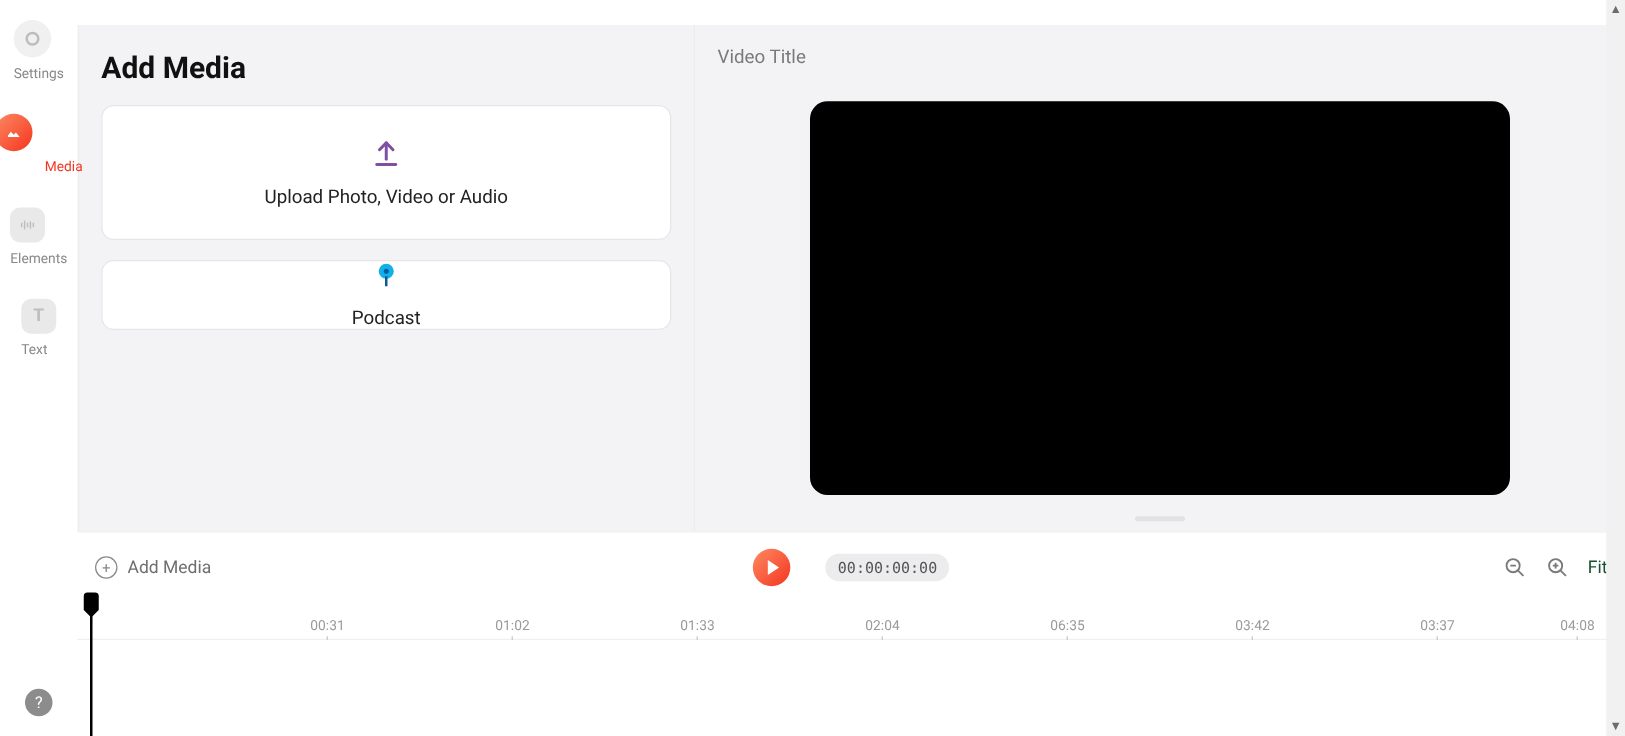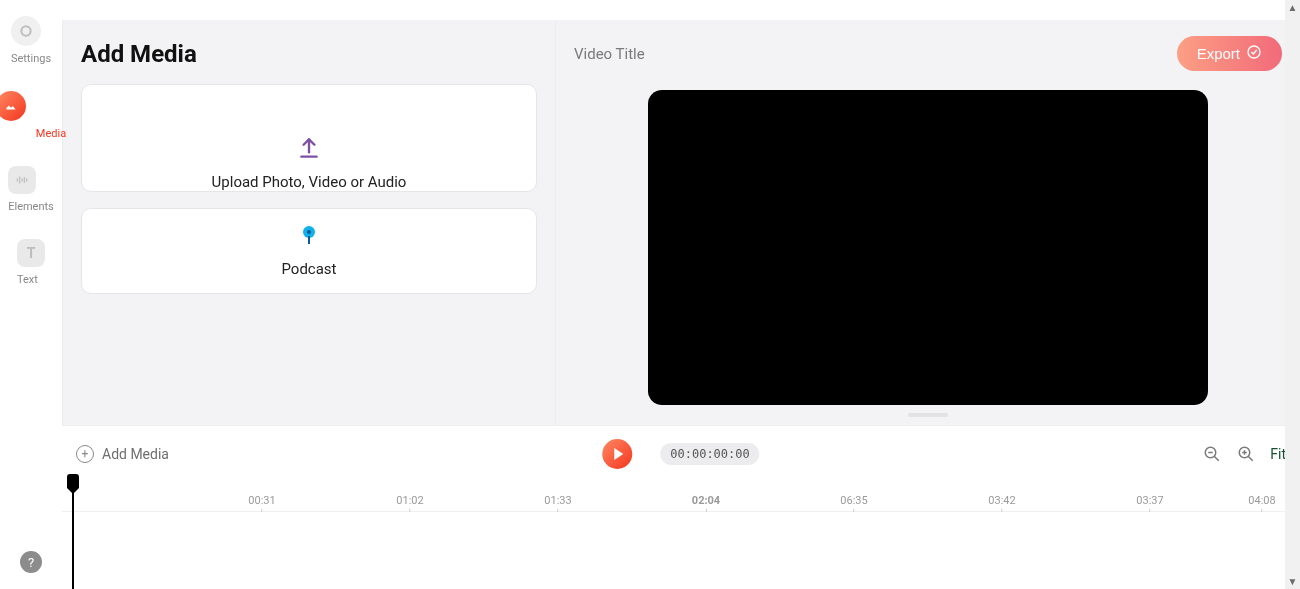--- a/index.html
+++ b/index.html
@@ -17,30 +17,30 @@
   .help-btn { position: absolute; bottom: 16px; width: 22px; height:22px; border-radius:50%; background:#8c8c8c; color:#fff; font-size:13px; display:flex; align-items:center; justify-content:center; cursor:pointer;}
   
   
   .main { flex: 1; display: flex; flex-direction: column; margin-top: 20px; }
   .upper { flex: 0 0 405px; display: flex; }
   
   
   .panel-left { width: 494px; background: #f3f3f5; border-left: 1px solid #ececec; border-right: 1px solid #ececec; padding: 20px 18px; }
   .panel-title { font-size: 24px; font-weight: 700; color: #111; margin-bottom: 16px; }
   .card { background: #fff; border: 1px solid #e6e6ea; border-radius: 10px; display:flex; flex-direction:column; align-items:center; justify-content:center; cursor:pointer; }
-  .upload-card { height: 108px; width: 100%; justify-content: flex-end; }
+  .upload-card { height: 108px; width: 100%; }
   .upload-icon { color: #7e4fa3; margin-bottom: 8px; }
   .card-text { font-size: 15px; color: #222; }
-  .card-row { display:flex; gap:6px; margin-top:16px; }
+  .card-row { display:flex; gap:6px; margin-top:16px;flex-direction:column; }
   .card-small { flex:1; height: 86px; }
   .pc-icon { margin-bottom:8px; }
   
   
   .panel-right { flex:1; background:#f3f3f5; padding: 16px 18px 8px 18px; display:flex; flex-direction:column; position:relative;}
-  .right-top { display:flex; justify-content:space-between; align-items:center; margin-bottom:16px; }
+  .right-top { display:flex; justify-content:space-between; margin-bottom:16px; }
   .vt-label { color:#7a7a7a; font-size:15px; }
   .export-btn { background: linear-gradient(90deg, #fc9f84, #f26a7a); color:#fff; border:none; border-radius:22px; padding: 8px 20px; font-size:15px; display:flex; align-items:center; gap:6px; cursor:pointer; }
   .preview-wrap { flex:1; display:flex; align-items:center; justify-content:center; }
   .preview-box { width: 560px; height: 315px; background:#000; border-radius:14px; }
   .drag-handle { width:40px; height:4px; background:#e2e2e5; margin: 6px auto 0; border-radius:2px; }
 
   
   .timeline { flex:1; border-top: 1px solid #eee; display:flex; flex-direction:column; background:#fff;}
   .tl-controls { height:56px; display:flex; align-items:center; padding: 0 14px; position:relative; }
   .tl-left { display:flex; align-items:center; gap:8px; color:#6e6e6e; font-size:14px; cursor:pointer; }
@@ -130,29 +130,20 @@
                 </svg>
             </div>
             <div class="card-text">Podcast</div>
           </div>
         </div>
       </div>
 
       <div class="panel-right">
         <div class="right-top">
           <div class="vt-label">Video Title</div>
-          <button class="export-btn">
-            <span>Export</span>
-            <span>
-              <svg width="16" height="16" viewBox="0 0 24 24" fill="none" stroke="currentColor" stroke-width="2">
-                  <circle cx="12" cy="12" r="9"></circle>
-                  <path d="M8 12l3 3 5-6"></path>
-                </svg>
-            </span>
-          </button>
         </div>
         <div class="preview-wrap">
           <div class="preview-box"></div>
         </div>
         <div class="drag-handle"></div>
       </div>
     </div>
 
     <div class="timeline">
       <div class="tl-controls">
@@ -183,21 +174,21 @@
               </svg>
           </div>
           <div class="fit">Fit</div>
         </div>
       </div>
 
       <div class="ruler">
         <div class="tick" style="left:200px; transform:translateX(-50%);"><span>00:31</span><div class="tick-line"></div></div>
         <div class="tick" style="left:348px; transform:translateX(-50%);"><span>01:02</span><div class="tick-line"></div></div>
         <div class="tick" style="left:496px; transform:translateX(-50%);"><span>01:33</span><div class="tick-line"></div></div>
-        <div class="tick" style="left:644px; transform:translateX(-50%);font-weight:bold;"><span>02:04</span><div class="tick-line"></div></div>
+        <div class="tick" style="left:644px; transform:translateX(-50%);"><span>02:04</span><div class="tick-line"></div></div>
         <div class="tick" style="left:792px; transform:translateX(-50%);"><span>06:35</span><div class="tick-line"></div></div>
         <div class="tick" style="left:940px; transform:translateX(-50%);"><span>03:42</span><div class="tick-line"></div></div>
         <div class="tick" style="left:1088px; transform:translateX(-50%);"><span>03:37</span><div class="tick-line"></div></div>
         <div class="tick" style="left:1200px; transform:translateX(-50%);"><span>04:08</span><div class="tick-line"></div></div>
       </div>
 
       <div class="tracks">
         <div class="playhead" style="top:-30px;">
           <div class="playhead-head"></div>
         </div>

